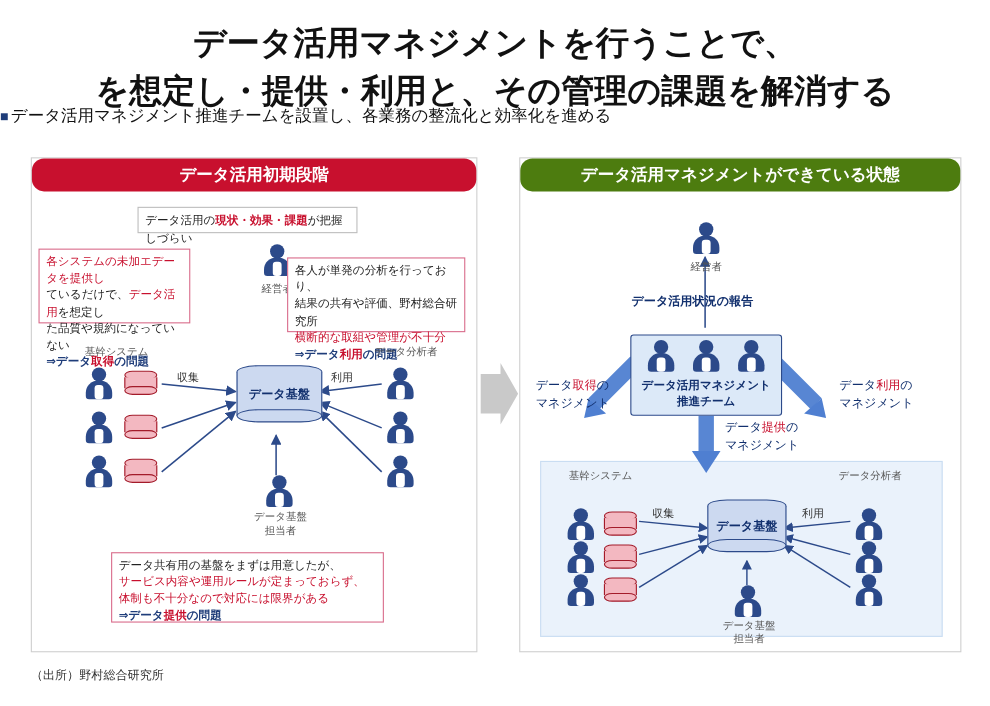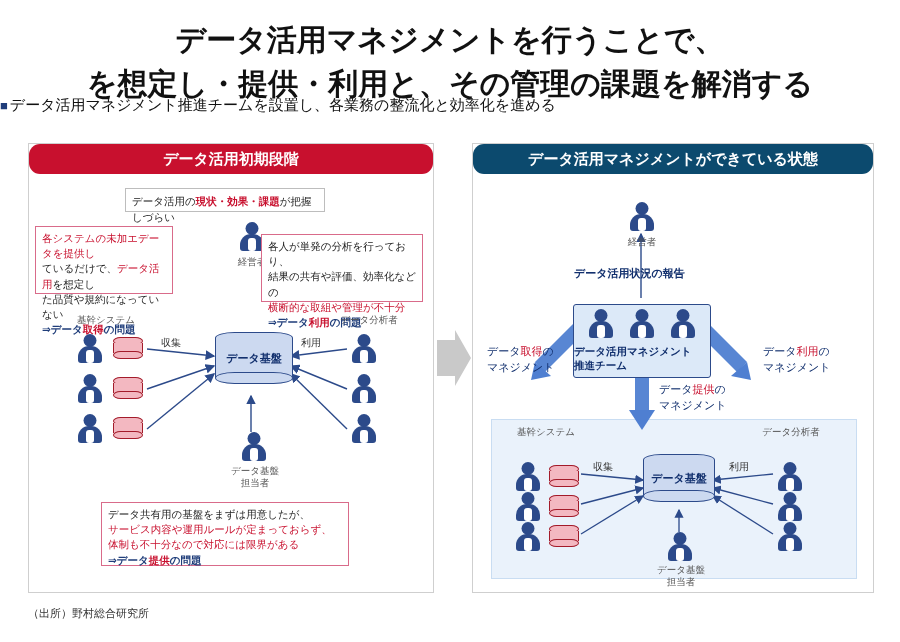--- a/index.html
+++ b/index.html
@@ -26,21 +26,21 @@
     position:absolute;border:1px solid #cfcfcf;background:#fff;
   }
   .panel-left{left:28px;top:143px;width:404px;height:448px;}
   .panel-right{left:472px;top:143px;width:400px;height:448px;}
   .panel-head{
     position:absolute;left:0;top:0;width:100%;height:30px;
     color:#fff;font-size:15px;font-weight:bold;
     display:flex;align-items:center;justify-content:center;border-radius:11px;
   }
   .head-red{background:#c8102e;}
-  .head-navy{background:#0c4a6e;}
+  .head-navy{background:#4d7c0f;}
   .panel-body{position:absolute;left:0;top:30px;width:100%;height:418px;}
 
   
   .inner-box{
     position:absolute;left:18px;top:245px;width:364px;height:158px;
     background:#eaf2fb;border:1px solid #c9ddf2;
   }
 
   
   .callout{
@@ -96,21 +96,21 @@
   .plabel{
     position:absolute;font-size:9.5px;color:#555;text-align:center;white-space:nowrap;
   }
 
   
   .team-box{
     position:absolute;left:100px;top:130px;width:136px;height:72px;
     background:#dce9f8;border:1.5px solid #2c4a8a;border-radius:3px;
   }
   .team-lbl{
-    position:absolute;left:0;bottom:5px;width:100%;text-align:left;
+    position:absolute;left:0;bottom:5px;width:100%;text-align:center;
     font-size:10.5px;font-weight:bold;color:#12306e;line-height:1.35;
   }
 
   
   .t{position:absolute;font-size:10px;color:#333;white-space:nowrap;}
   .t.b{font-weight:bold;}
 
   
   .mid-arrow{position:absolute;left:437px;top:330px;width:34px;height:56px;}
 
@@ -170,21 +170,21 @@
         <span class="dk">ているだけで、</span><span>データ活用</span><span class="dk">を想定し</span>
       </div>
       <div class="dk">た品質や規約になっていない</div>
       <div class="strong">
         <span class="blue">⇒データ</span><span>取得</span><span class="blue">の問題</span>
       </div>
     </div>
 
     <div class="callout" style="left:232px;top:60px;width:162px;height:68px;">
       <div class="dk">各人が単発の分析を行っており、</div>
-      <div class="dk">結果の共有や評価、効率化などの</div>
+      <div class="dk">結果の共有や評価、野村総合研究所</div>
       <div>横断的な取組や管理が不十分</div>
       <div class="strong">
         <span class="blue">⇒データ</span><span>利用</span><span class="blue">の問題</span>
       </div>
     </div>
 
     <div class="plabel" style="left:32px;top:140px;width:90px;">基幹システム</div>
     <div class="plabel" style="left:300px;top:140px;width:80px;">データ分析者</div>
     <div class="t" style="left:132px;top:162px;">収集</div>
     <div class="t" style="left:272px;top:162px;">利用</div>

